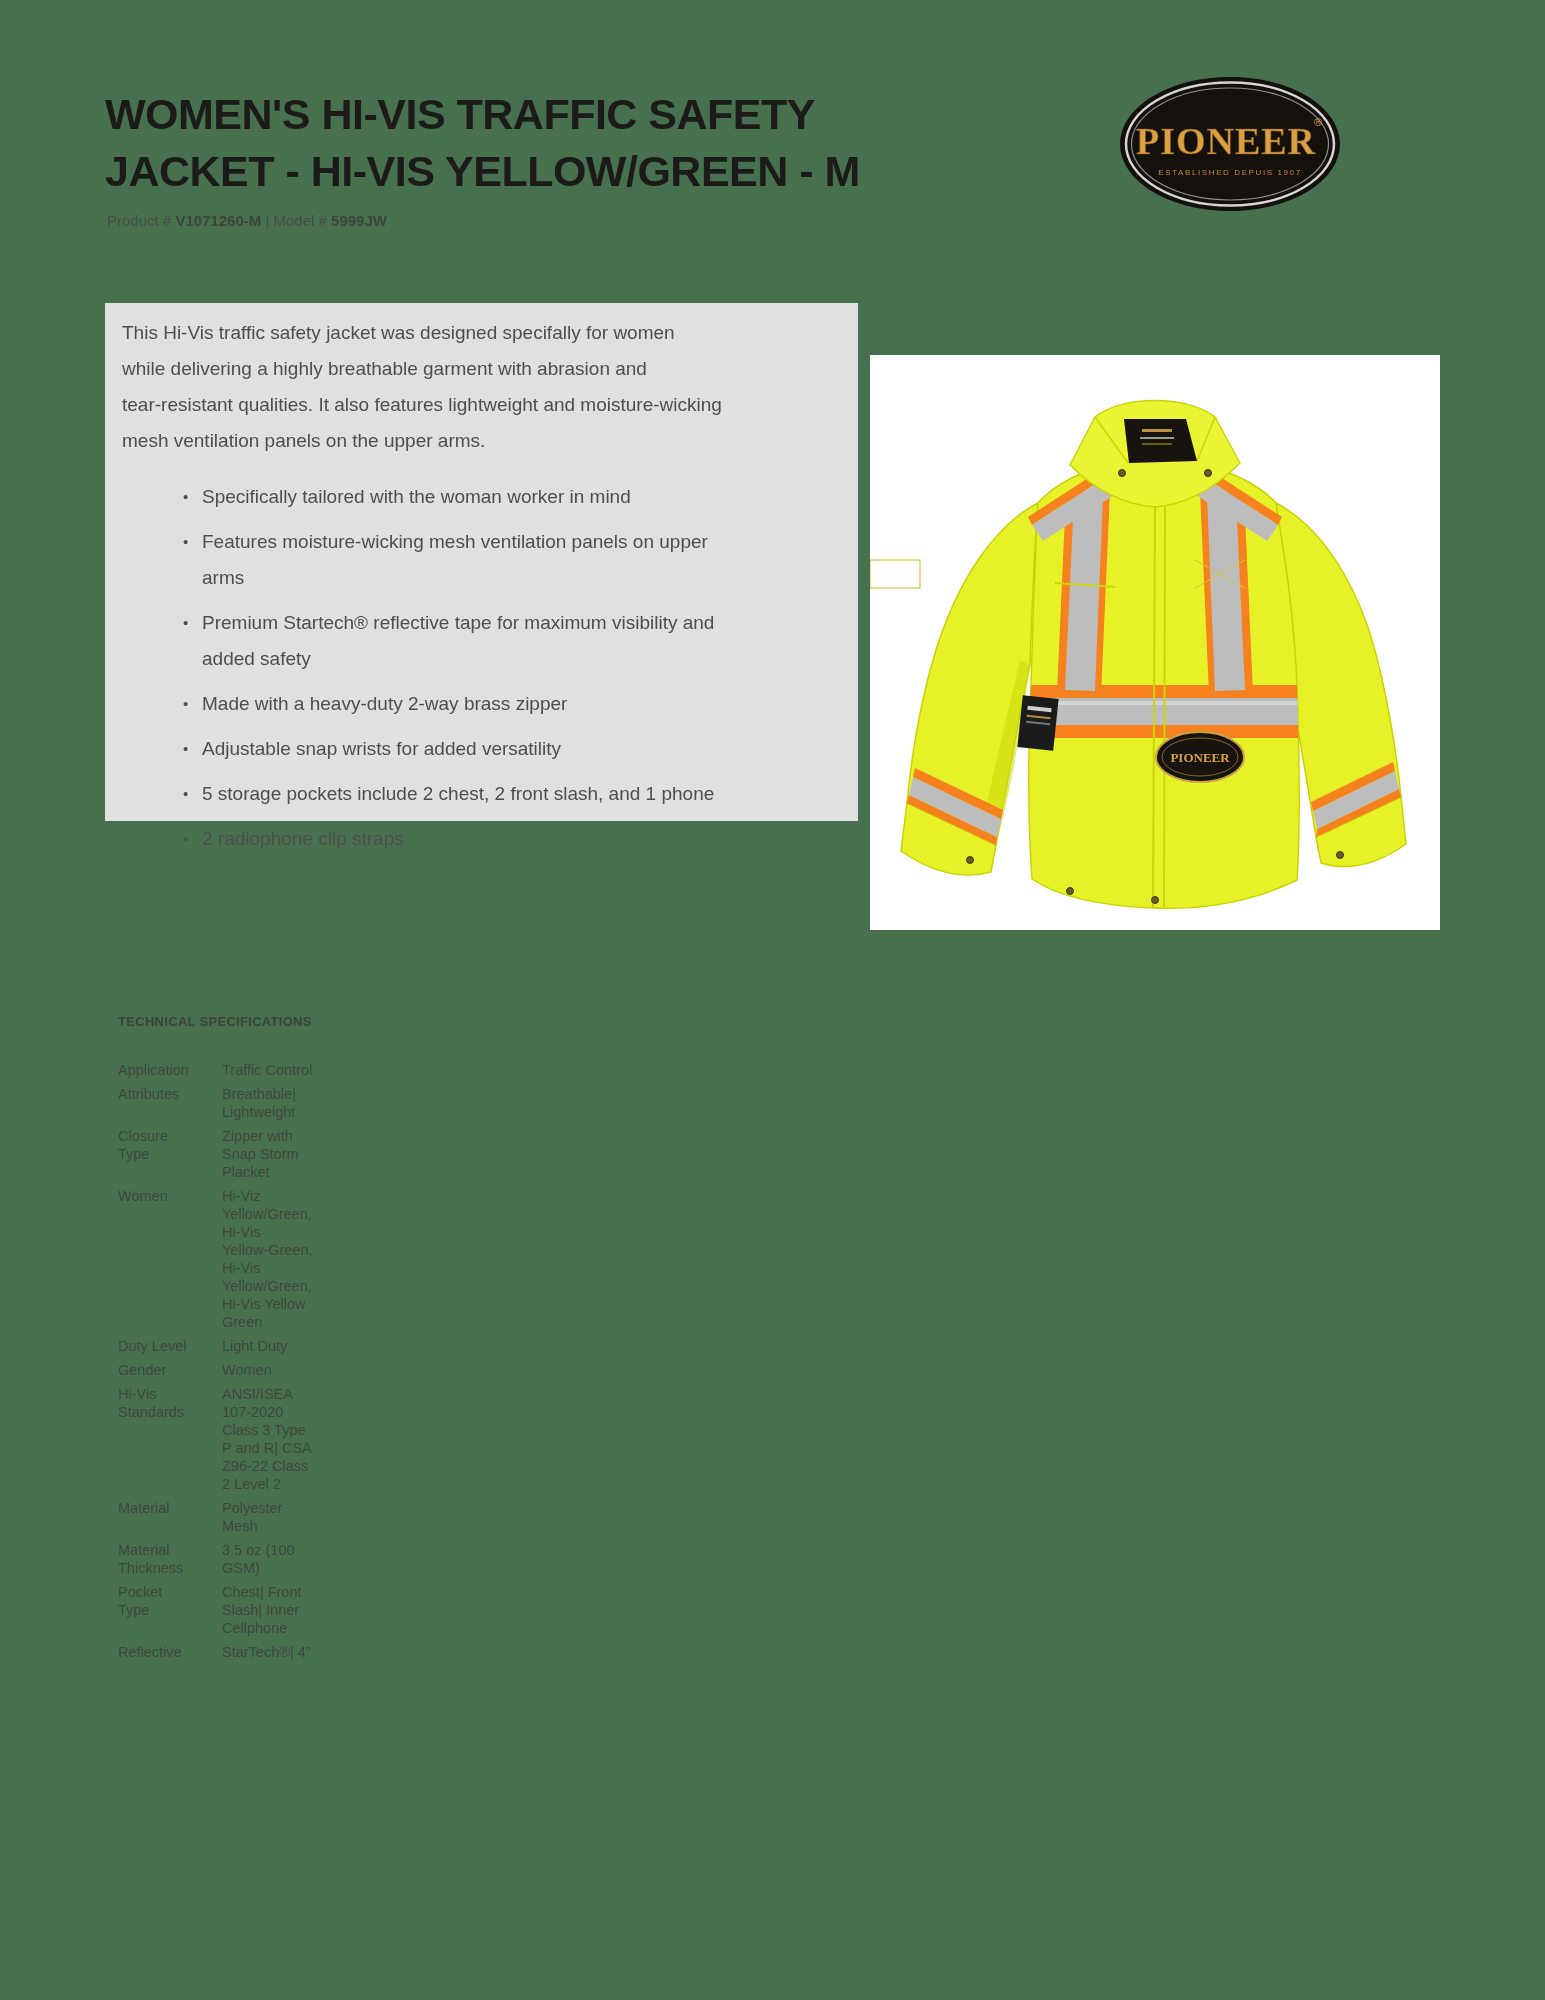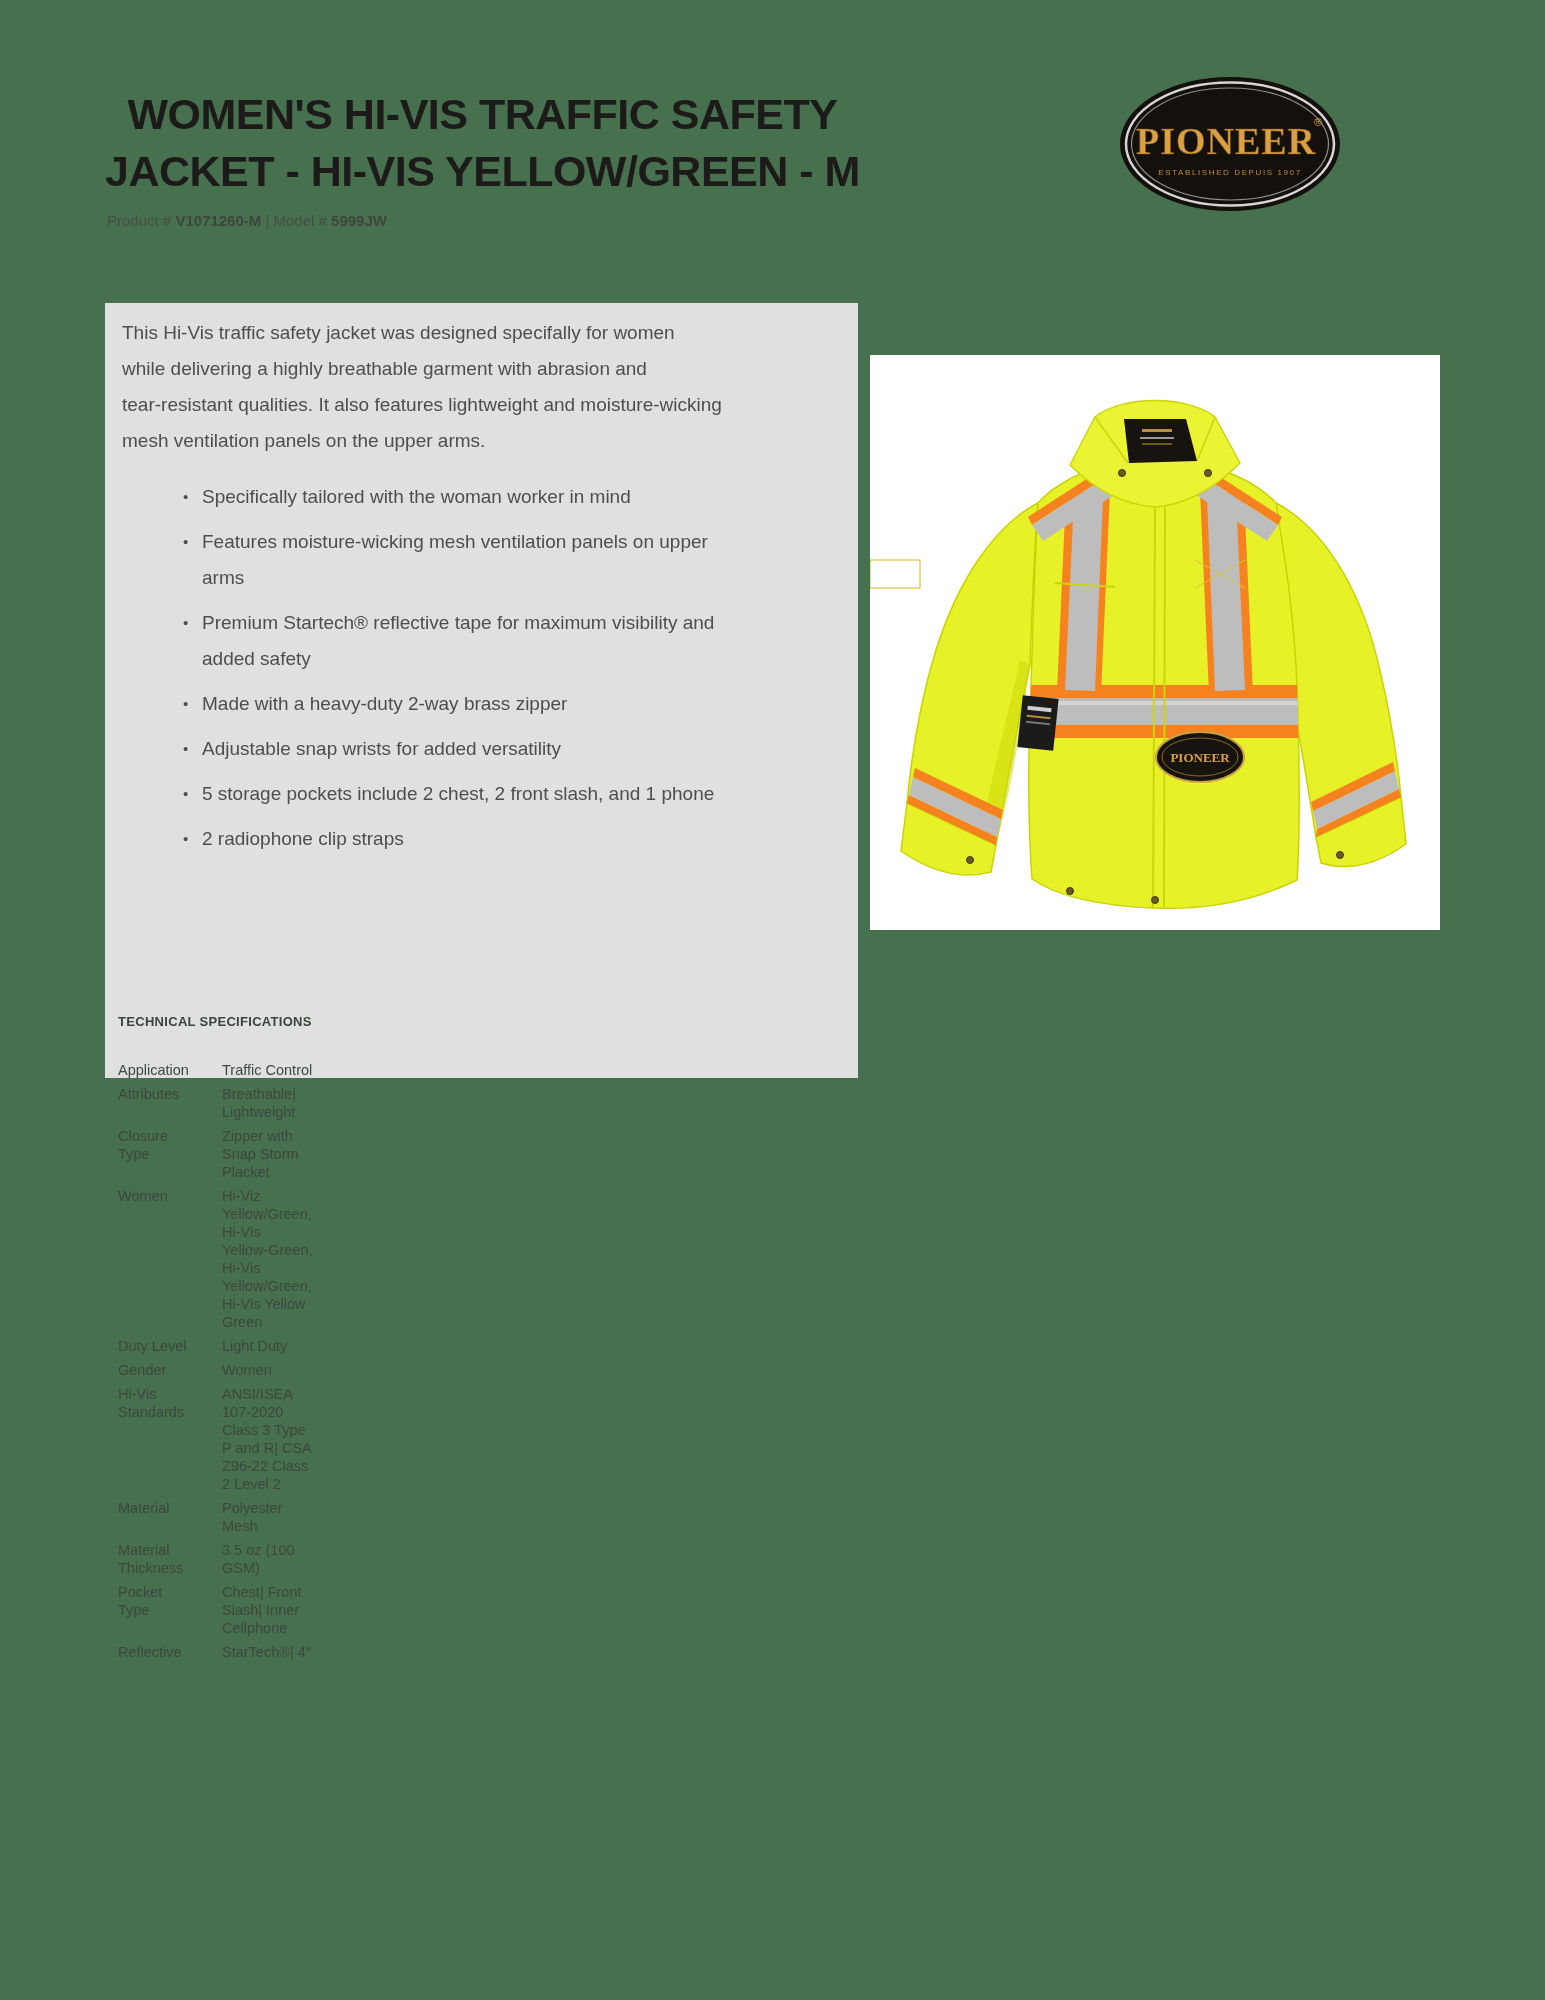--- a/index.html
+++ b/index.html
@@ -1,27 +1,27 @@
 <!DOCTYPE html>
 <html><head>
 <meta charset="utf-8">
 <style>
   html,body{margin:0;padding:0;}
   body{font-family:"Liberation Sans",sans-serif;}
   .page{position:relative;width:1545px;height:2000px;background:#47704f;overflow:hidden;}
 
   
   .title{position:absolute;left:105px;top:86px;font-size:43px;font-weight:bold;
-         line-height:57px;color:#1d1b1a;letter-spacing:-0.5px;white-space:pre-line;text-align:center;}
+         line-height:57px;color:#1d1b1a;letter-spacing:-0.5px;white-space:pre-line;}
   .product-line{position:absolute;left:107px;top:212px;font-size:15px;color:#454e47;}
   .product-line b{color:#3d453e;}
   .logo{position:absolute;left:1118px;top:74px;width:224px;height:140px;}
 
   
-  .desc-box{position:absolute;left:105px;top:303px;width:753px;height:775px;background:#dfe0df;}
+  .desc-box{position:absolute;left:105px;top:303px;width:753px;height:518px;background:#dfe0df;}
   .desc-par{position:absolute;left:17px;top:12px;width:725px;font-size:19px;line-height:36px;
             color:#4e4e4e;white-space:pre-line;}
   .features{position:absolute;left:78px;top:176px;margin:0;padding:0;list-style:none;}
   .features li{position:relative;padding-left:19px;margin-bottom:9px;font-size:19px;
                line-height:36px;color:#4e4e4e;}
   .features .dot{position:absolute;left:0;top:0;font-size:15px;line-height:36px;color:#4e4e4e;}
   .features .ftext{white-space:pre-line;margin-top:7px;}
 
   
   .photo-box{position:absolute;left:870px;top:355px;width:570px;height:575px;background:#ffffff;}

